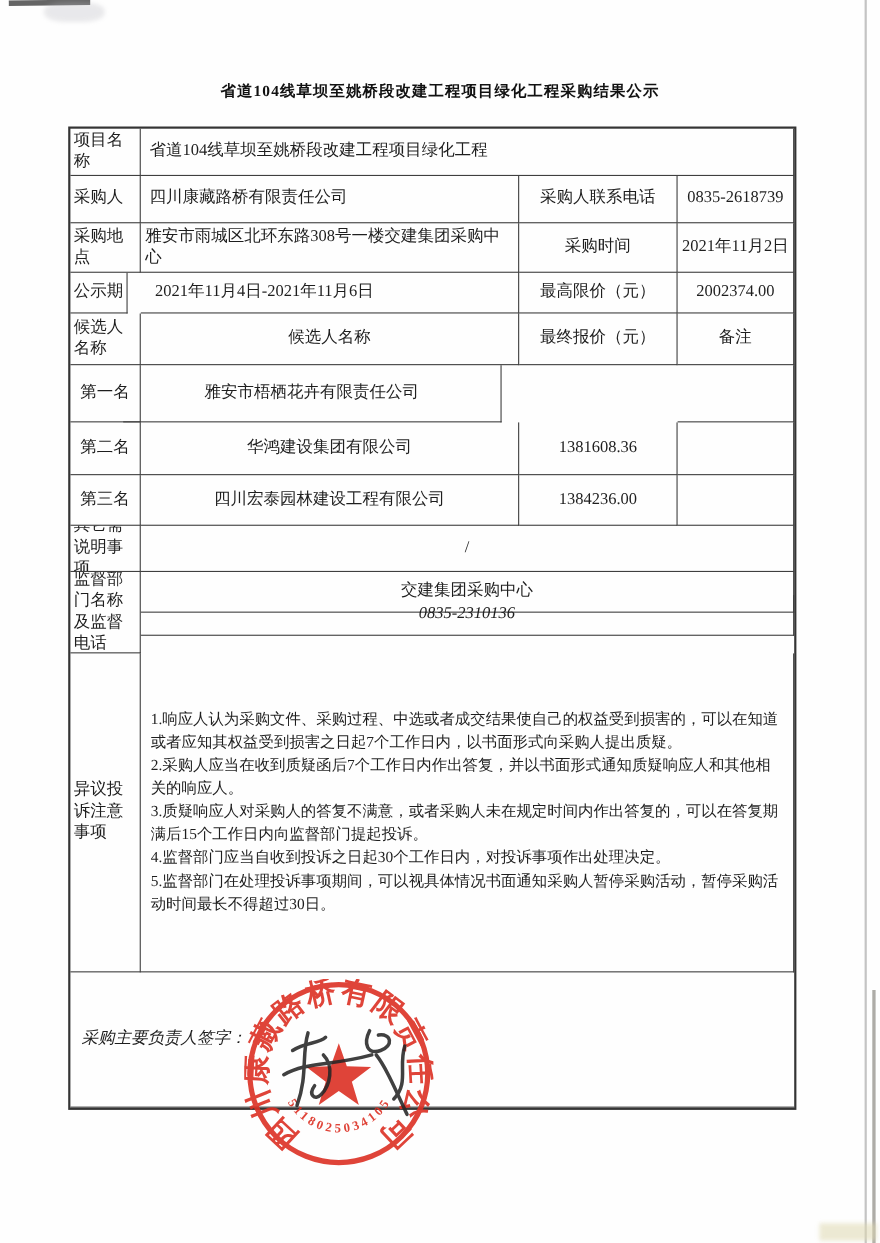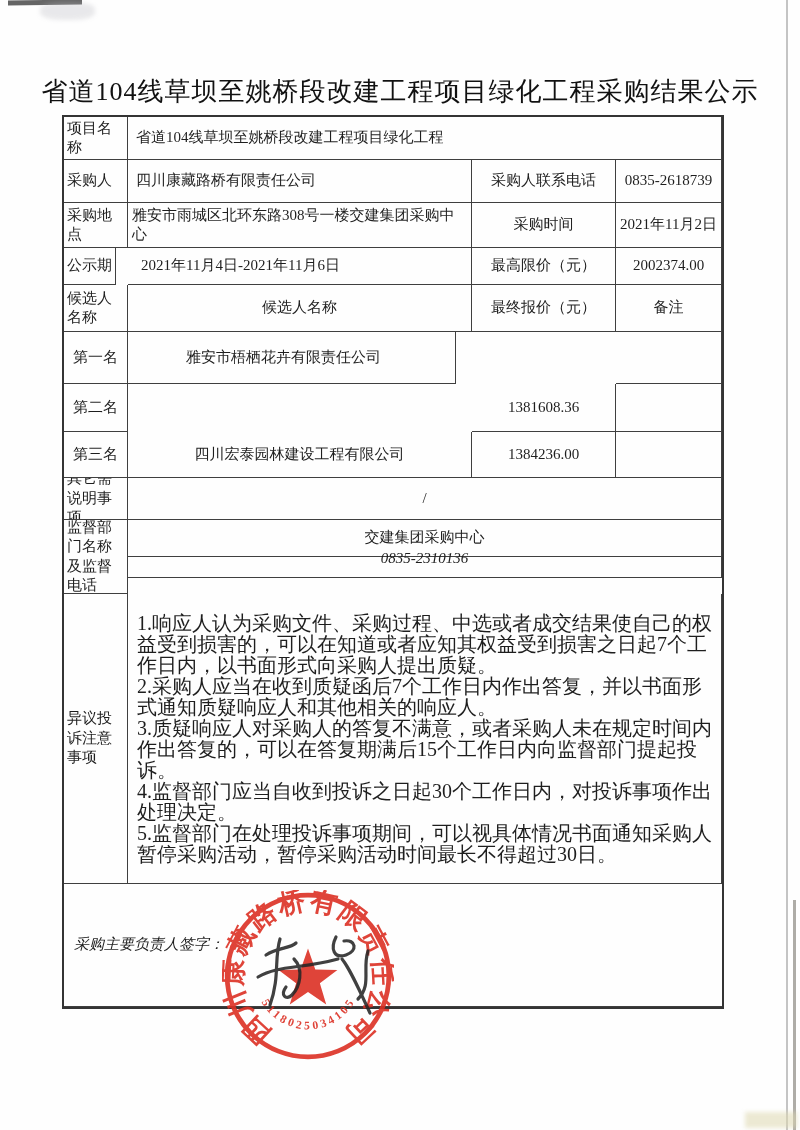--- a/index.html
+++ b/index.html
@@ -3,41 +3,41 @@
 <meta charset="utf-8">
 <style>
   html,body{margin:0;padding:0;}
   body{
     width:800px;height:1130px;position:relative;background:#fefefe;
     font-family:"Liberation Serif","DejaVu Serif",serif;
     color:#1f1f1f;overflow:hidden;
   }
   .title{
     position:absolute;left:0;top:74px;width:800px;text-align:center;
-    font-size:26px;font-weight:normal;letter-spacing:1px;color:#111;
+    font-size:14px;font-weight:bold;letter-spacing:1px;color:#111;
   }
   .doc-table{
     position:absolute;left:64px;top:117px;width:658px;height:890px;
   }
   .cell{
     position:absolute;box-sizing:border-box;
     border-right:1px solid #3f3f3f;border-bottom:1px solid #3f3f3f;
     font-size:15px;line-height:1.3;color:#1e1e1e;
     display:flex;align-items:center;overflow:hidden;
   }
   .lab{padding-left:3px;padding-right:2px;}
   .left{justify-content:flex-start;padding-left:8px;padding-right:4px;text-align:left;}
   .center{justify-content:center;text-align:center;}
   .outer-border{
     position:absolute;left:-2px;top:-2px;right:-2px;bottom:-2px;
     border:2px solid #343434;pointer-events:none;
   }
   .objection-text{
     flex-direction:column;justify-content:center;align-items:flex-start;
-    padding:8px 8px 8px 9px;line-height:21px;font-size:20px;
+    padding:8px 8px 8px 9px;line-height:21px;font-size:14px;
   }
   .objection-text div{margin:0;}
   .sign-row{align-items:center;padding-left:10px;font-style:italic;}
   .stamp{position:absolute;left:222px;top:890px;width:172px;height:172px;}
   .signature{position:absolute;left:250px;top:925px;width:150px;height:100px;}
   .artifact{position:absolute;pointer-events:none;}
   .a-top1{left:8px;top:0;width:74px;height:5px;background:#4a4a4a;opacity:.85;transform:rotate(-.6deg);}
   .a-top2{left:40px;top:2px;width:55px;height:18px;background:#b9b9c0;opacity:.3;border-radius:40%;filter:blur(2px);}
   .a-right1{left:786px;top:0;width:2px;height:1130px;background:#b5b5b5;opacity:.8;}
   .a-right2{left:793px;top:900px;width:3px;height:230px;background:#6b675f;opacity:.55;}
@@ -72,20 +72,21 @@
   <div class="cell lab" style="left:0;top:168px;width:64px;height:47px;">候选人名称</div>
   <div class="cell center" style="left:408px;top:168px;width:144px;height:47px;">最终报价（元）</div>
   <div class="cell center" style="left:64px;top:168px;width:344px;height:47px;">候选人名称</div>
   <div class="cell center" style="left:552px;top:168px;width:106px;height:47px;">备注</div>
 
   <div class="cell center" style="left:0;top:215px;width:64px;height:52px;">第一名</div>
   <div class="cell center" style="left:48px;top:215px;width:344px;height:52px;">雅安市梧栖花卉有限责任公司</div>
   <div class="cell center" style="left:552px;top:215px;width:106px;height:52px;"></div>
 
   <div class="cell center" style="left:0;top:267px;width:64px;height:48px;">第二名</div>
+  <div class="cell center" style="left:64px;top:267px;width:344px;height:48px;">华鸿建设集团有限公司</div>
   <div class="cell center" style="left:408px;top:267px;width:144px;height:48px;">1381608.36</div>
   <div class="cell center" style="left:552px;top:267px;width:106px;height:48px;"></div>
 
   <div class="cell center" style="left:0;top:315px;width:64px;height:46px;">第三名</div>
   <div class="cell center" style="left:64px;top:315px;width:344px;height:46px;">四川宏泰园林建设工程有限公司</div>
   <div class="cell center" style="left:408px;top:315px;width:144px;height:46px;">1384236.00</div>
   <div class="cell center" style="left:552px;top:315px;width:106px;height:46px;"></div>
 
   <div class="cell lab" style="left:0;top:361px;width:64px;height:42px;">其它需说明事项</div>
   <div class="cell center" style="left:64px;top:361px;width:594px;height:42px;">/</div>

